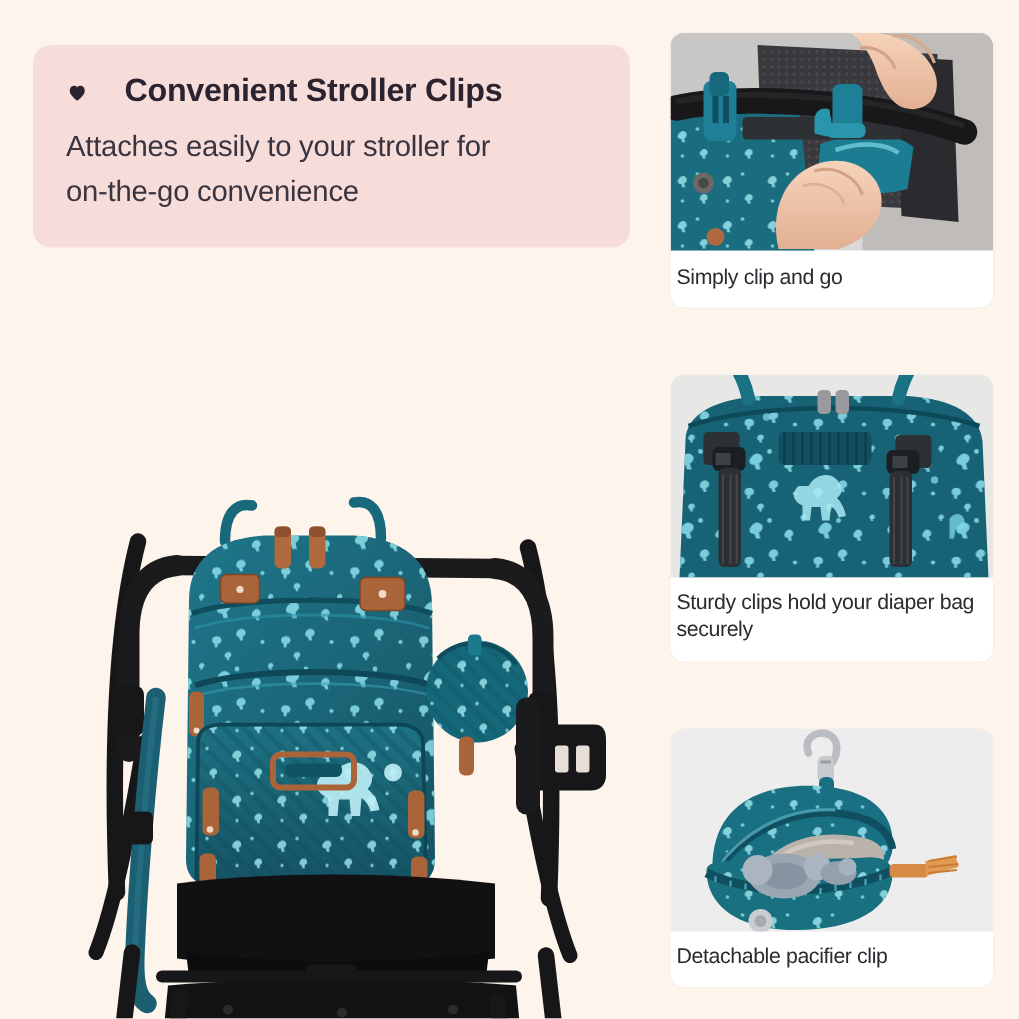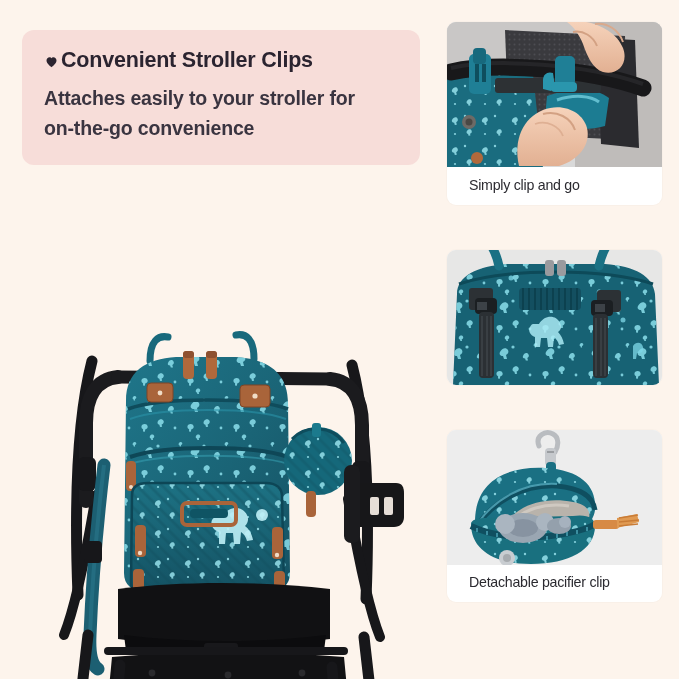--- a/index.html
+++ b/index.html
@@ -22,21 +22,21 @@
     top: 30px;
     width: 398px;
     height: 135px;
     background: #f7ddd9;
     border-radius: 12px;
     padding: 18px 22px 0 22px;
   }
   .callout-title-row {
     display: flex;
     align-items: center;
-    gap: 2px;
+    gap: 24px;
     margin-bottom: 11px;
   }
   .heart-icon {
     width: 15px; height: 15px;
     color: #2b2430;
     display: block;
     flex: 0 0 auto;
     margin-top: 2px;
   }
   .callout-title {
@@ -44,21 +44,20 @@
     font-weight: bold;
     color: #2b2430;
     letter-spacing: -0.2px;
     white-space: nowrap;
   }
   .callout-sub {
     font-size: 19.5px;
     line-height: 1.52;
     color: #3a3440;
     letter-spacing: -0.15px;
-    font-weight: bold;
   }
 
   
   .hero {
     position: absolute;
     left: 0px;
     top: 165px;
     width: 440px;
     height: 514px;
   }
@@ -86,21 +85,21 @@
   .card-photo svg { display: block; width: 100%; height: 100%; }
   .card:nth-child(1) .card-photo { height: 145px; }
   .card:nth-child(2) .card-photo { height: 135px; }
   .card:nth-child(3) .card-photo { height: 135px; }
 
   .card-caption {
     font-size: 14.2px;
     line-height: 1.28;
     color: #2b2a30;
     letter-spacing: -0.25px;
-    padding: 9px 11px 11px 22px;
+    padding: 9px 11px 11px 4px;
   }
   .card:nth-child(2) .card-caption,
   .card:nth-child(3) .card-caption { padding-top: 8px; }
 </style>
 </head>
 <body>
 
 <div class="page">
 
   <div class="callout">
@@ -402,20 +401,21 @@
             <path d="M92 74 c5-9 17-10 21-1 2 4 1 7-2 9 3 3 5 7 6 12 l-5 1 c-1-4-3-6-5-8 l-1 10 -5 0 -1-9 -6 0 -1 9 -5 0 0-10 c-5-2-7-6-5-10 1-2 2-3 3-3z"></path>
           </g>
 
           <g fill="#7fd9e8" opacity="0.75">
             <path d="M186 96 c3-5 9-4 10 1 1 4-2 7-6 6 l-1 6 -3 0 z"></path>
             <circle cx="64" cy="28" r="2.5"></circle>
             <circle cx="176" cy="70" r="2.5"></circle>
           </g>
         </svg>
       </div>
+      <div class="card-caption">Sturdy clips hold your diaper bag securely</div>
     </div>
 
     <div class="card">
       <div class="card-photo">
         <svg viewBox="0 0 215 135" xmlns="http://www.w3.org/2000/svg">
           <rect width="215" height="135" fill="#ededed"></rect>
 
           <g fill="none" stroke="#b9bcc0" stroke-width="5" stroke-linecap="round">
             <path d="M92 16 C88 6 98 0 106 4 C112 7 112 16 108 22"></path>
           </g>

